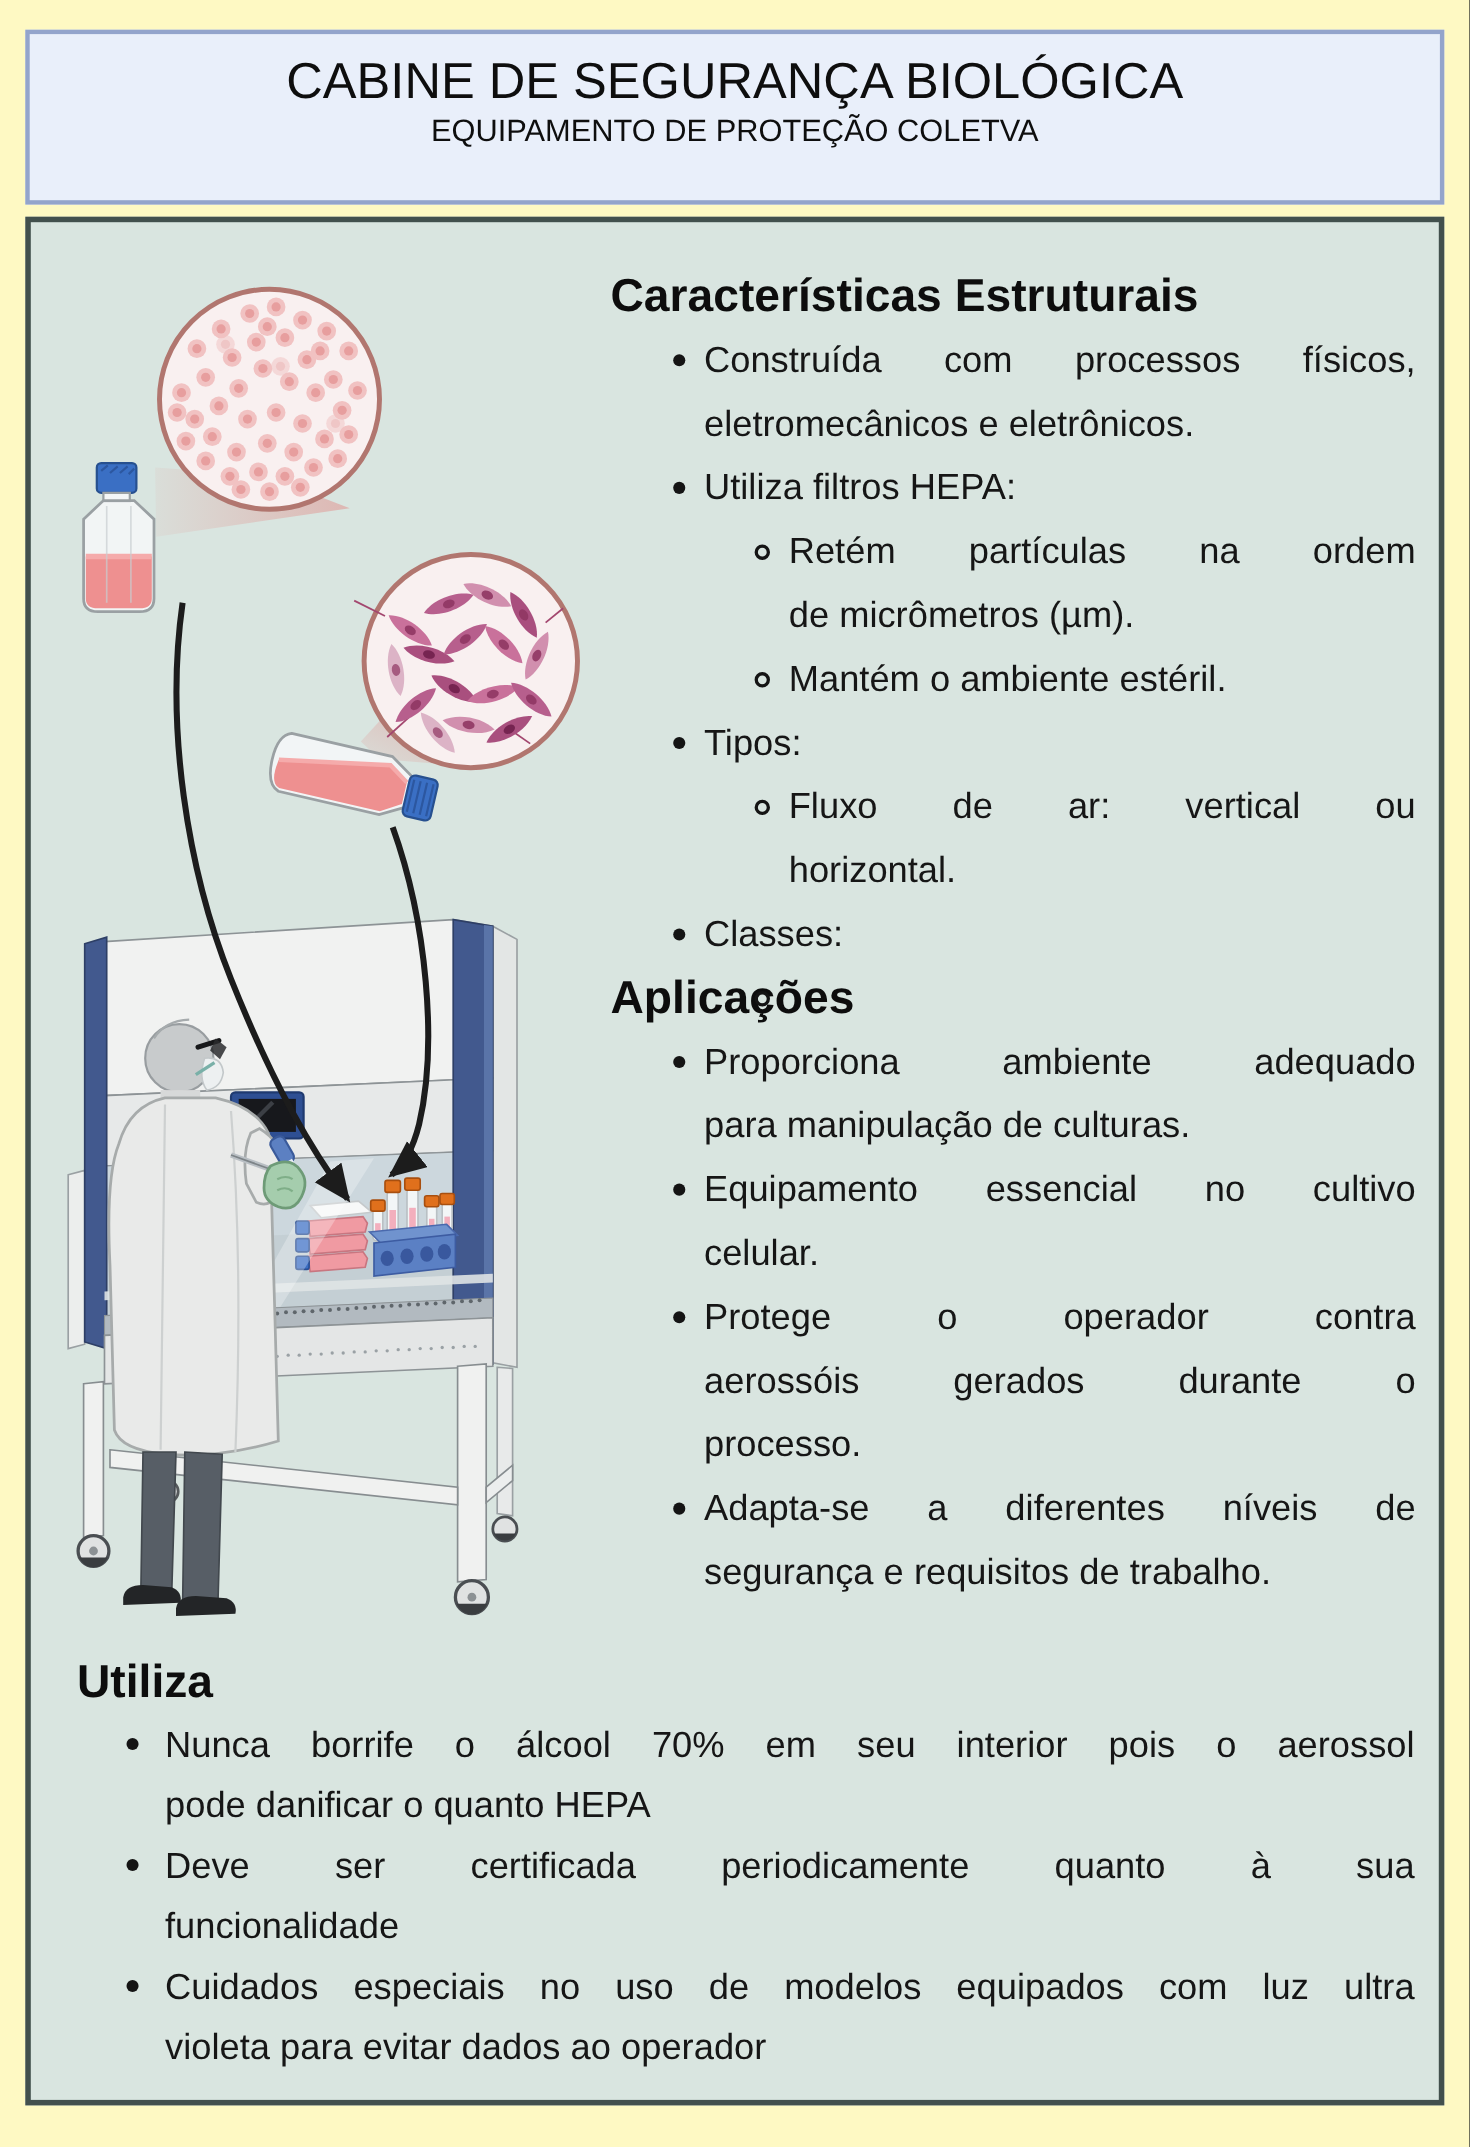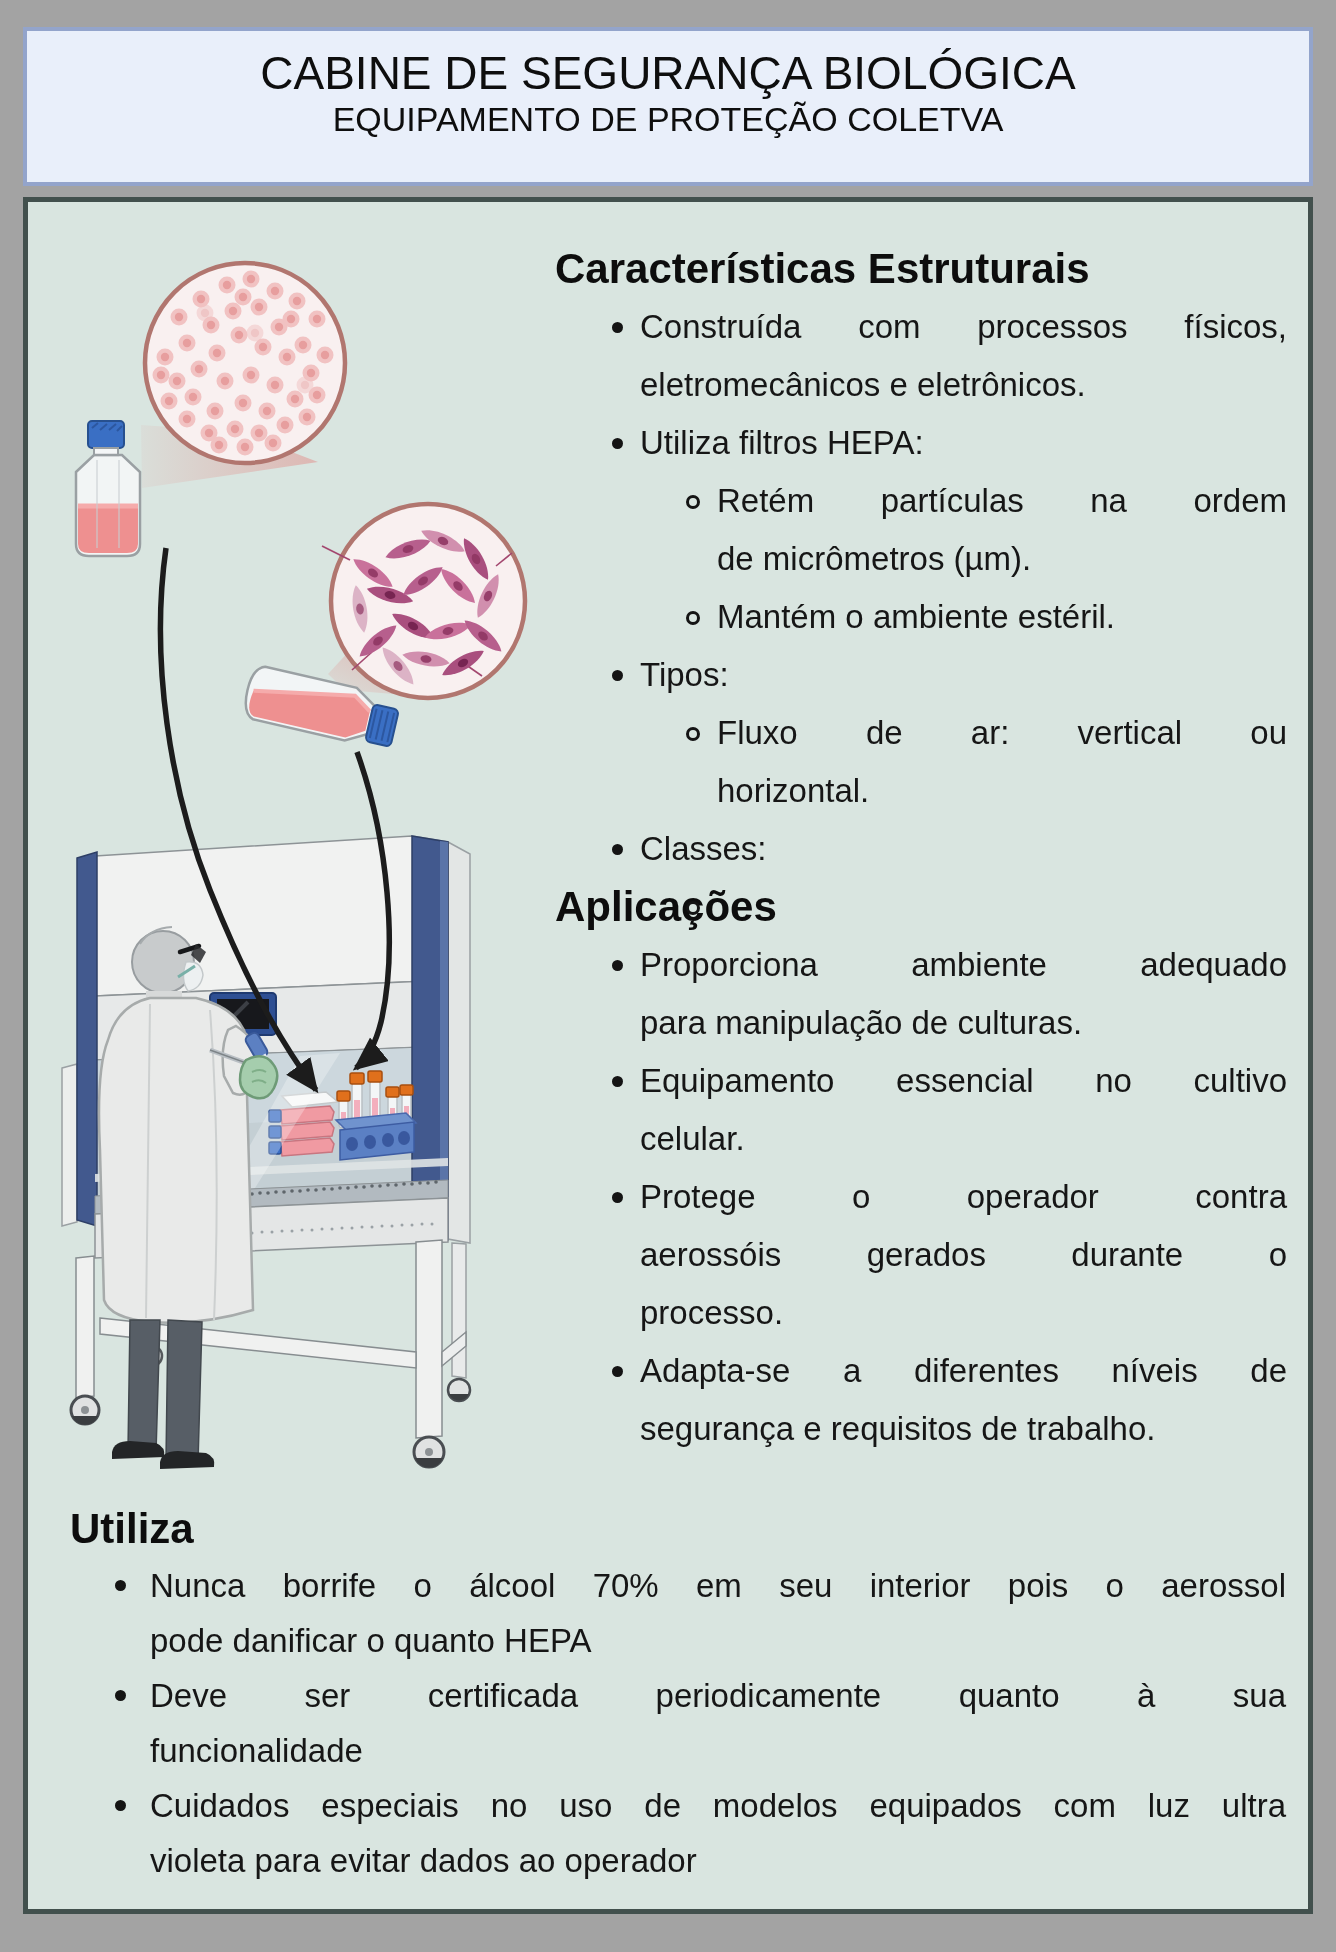--- a/index.html
+++ b/index.html
@@ -1,21 +1,21 @@
 <!DOCTYPE html>
 <html><head>
 <meta charset="utf-8">
 <style>
   html,body{margin:0;padding:0;background:#000;}
-  .page{position:relative;width:1336px;height:1952px;background:#a3a3a3;overflow:hidden;
+  .page{position:relative;width:1336px;height:1952px;background:#fef9c3;overflow:hidden;
         font-family:"Liberation Sans",sans-serif;color:#141414;}
   .header-box{position:absolute;left:23px;top:27px;width:1290px;height:159px;box-sizing:border-box;
         background:#e9effa;border:4px solid #93a4cb;text-align:center;}
   .header-title{margin-top:16px;font-size:46px;letter-spacing:0px;color:#0e0e0e;line-height:52px;}
-  .header-subtitle{font-size:34px;color:#0e0e0e;line-height:40px;text-align:center;}
+  .header-subtitle{font-size:28px;color:#0e0e0e;line-height:40px;text-align:center;}
   .main-box{position:absolute;left:23px;top:197px;width:1290px;height:1717px;box-sizing:border-box;
         background:#d9e5e0;border:5px solid #42504d;}
   .illu{position:absolute;left:0;top:0;width:1336px;height:1952px;pointer-events:none;}
 
   .col-right{position:absolute;left:555px;top:240px;width:732px;z-index:3;}
   .sec-heading{font-size:42px;font-weight:bold;line-height:58px;color:#0d0d0d;}
   .li{position:relative;font-size:33px;line-height:58px;color:#161616;}
   .li.l1{padding-left:85px;}
   .li.l2{padding-left:162px;}
   .li .dot{position:absolute;left:57px;top:24px;width:11px;height:11px;border-radius:50%;background:#141414;}

